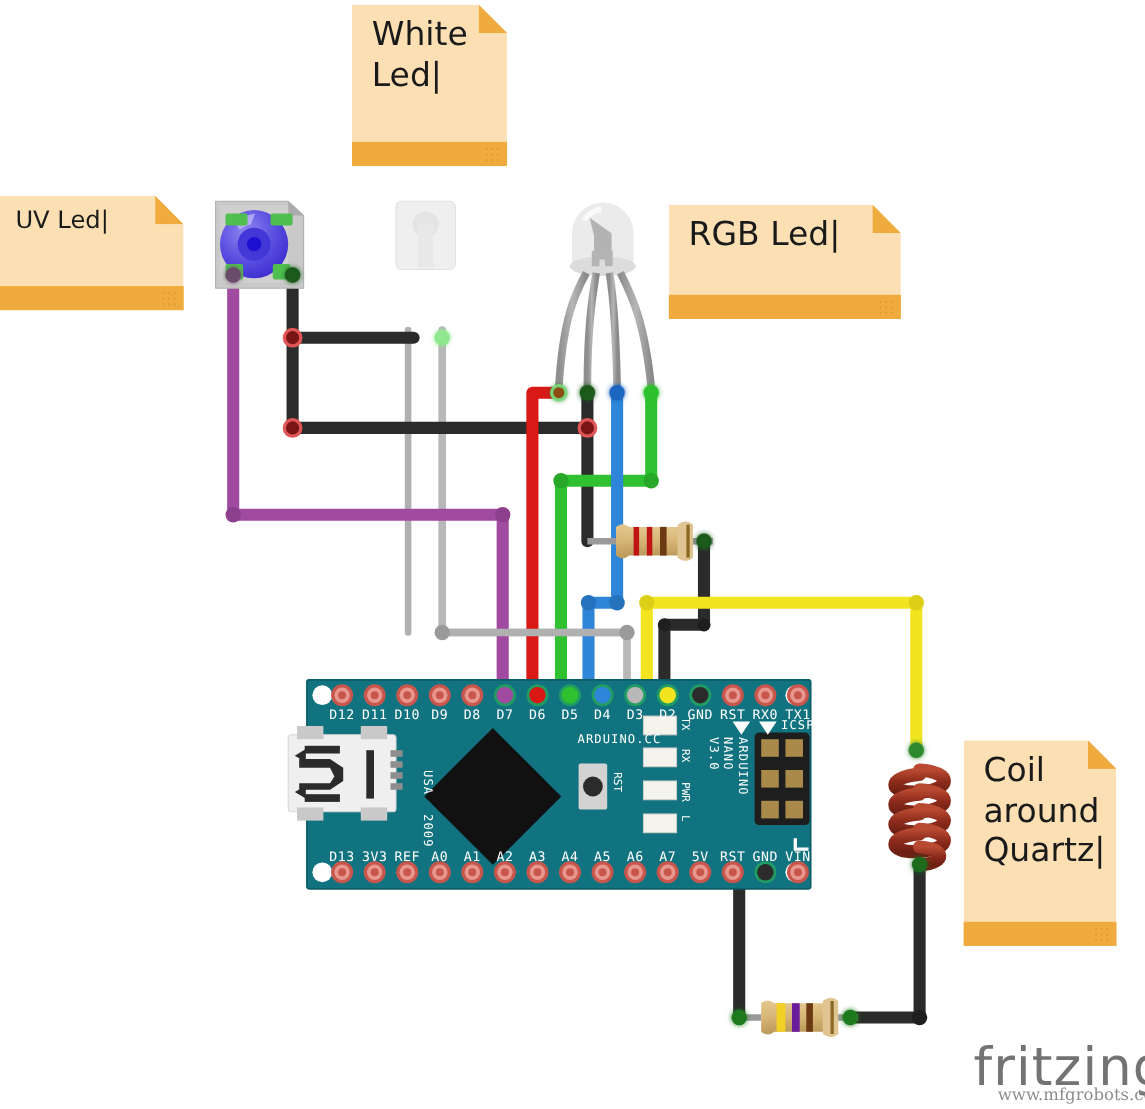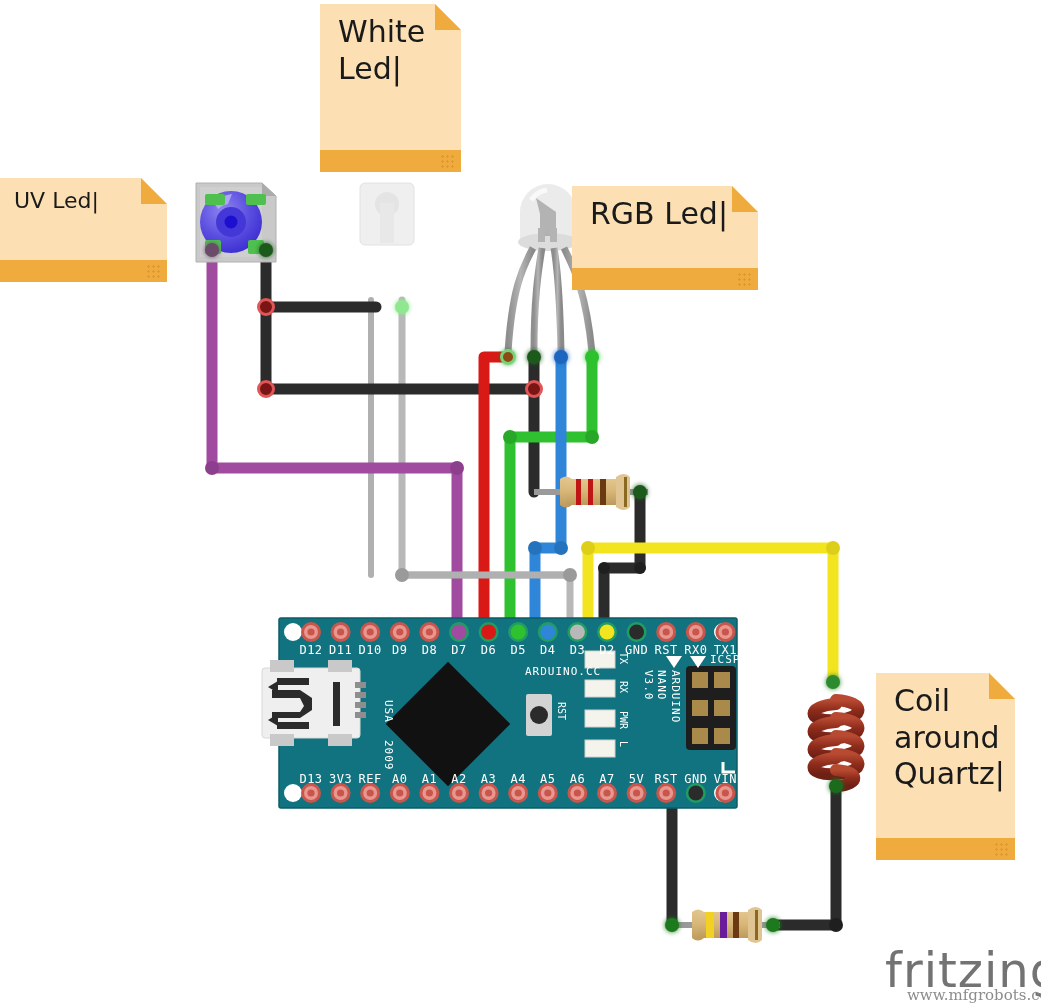--- a/index.html
+++ b/index.html
@@ -449,36 +449,36 @@
     <circle cx="535" cy="548" r="7" fill="#2573bd"></circle>
     <circle cx="588" cy="548" r="7" fill="#ddcf18"></circle>
     <circle cx="833" cy="548" r="7" fill="#ddcf18"></circle>
     <circle cx="640" cy="568" r="6" fill="#1f1f1f"></circle>
     <circle cx="604" cy="568" r="6" fill="#1f1f1f"></circle>
     <circle cx="836" cy="925" r="7" fill="#1f1f1f"></circle>
   </g>
 </svg>
 
 <div id="notes-layer">
-      <div style="position: absolute; left: 320px; top: 4px; width: 141px; height: 168px;">
+      <div style="position: absolute; left: 320px; top: 4px; width: 141px; height: 147px;">
         <div style="position: absolute; inset: 0px; background: rgb(252, 224, 180); clip-path: polygon(0px 0px, calc(100% - 26px) 0px, 100% 26px, 100% 100%, 0px 100%);"></div>
         <div style="position: absolute; right: 0px; top: 0px; width: 26px; height: 26px; background: rgb(240, 171, 62); clip-path: polygon(0px 0px, 100% 100%, 0px 100%);"></div>
         <div style="position: absolute; left: 0px; right: 0px; bottom: 0px; height: 22px; background: rgb(240, 171, 62);"></div>
         <div style="position: absolute; right: 5px; bottom: 4px; width: 16px; height: 14px; background-image: radial-gradient(circle, rgb(224, 153, 46) 1px, transparent 1.2px); background-size: 5px 5px;"></div>
         <div class="note-text" style="position: absolute; left: 18px; top: 10px; right: 14px; font-size: 30px; line-height: 1.22; color: rgb(26, 26, 26); white-space: pre;">White
 Led<span>|</span></div>
       </div>
       <div style="position: absolute; left: -4px; top: 178px; width: 171px; height: 104px;">
         <div style="position: absolute; inset: 0px; background: rgb(252, 224, 180); clip-path: polygon(0px 0px, calc(100% - 26px) 0px, 100% 26px, 100% 100%, 0px 100%);"></div>
         <div style="position: absolute; right: 0px; top: 0px; width: 26px; height: 26px; background: rgb(240, 171, 62); clip-path: polygon(0px 0px, 100% 100%, 0px 100%);"></div>
         <div style="position: absolute; left: 0px; right: 0px; bottom: 0px; height: 22px; background: rgb(240, 171, 62);"></div>
         <div style="position: absolute; right: 5px; bottom: 4px; width: 16px; height: 14px; background-image: radial-gradient(circle, rgb(224, 153, 46) 1px, transparent 1.2px); background-size: 5px 5px;"></div>
         <div class="note-text" style="position: absolute; left: 18px; top: 10px; right: 14px; font-size: 22px; line-height: 1.22; color: rgb(26, 26, 26); white-space: pre;">UV Led<span>|</span></div>
       </div>
-      <div style="position: absolute; left: 572px; top: 186px; width: 186px; height: 104px;">
+      <div style="position: absolute; left: 608px; top: 186px; width: 211px; height: 104px;">
         <div style="position: absolute; inset: 0px; background: rgb(252, 224, 180); clip-path: polygon(0px 0px, calc(100% - 26px) 0px, 100% 26px, 100% 100%, 0px 100%);"></div>
         <div style="position: absolute; right: 0px; top: 0px; width: 26px; height: 26px; background: rgb(240, 171, 62); clip-path: polygon(0px 0px, 100% 100%, 0px 100%);"></div>
         <div style="position: absolute; left: 0px; right: 0px; bottom: 0px; height: 22px; background: rgb(240, 171, 62);"></div>
         <div style="position: absolute; right: 5px; bottom: 4px; width: 16px; height: 14px; background-image: radial-gradient(circle, rgb(224, 153, 46) 1px, transparent 1.2px); background-size: 5px 5px;"></div>
         <div class="note-text" style="position: absolute; left: 18px; top: 10px; right: 14px; font-size: 30px; line-height: 1.22; color: rgb(26, 26, 26); white-space: pre;">RGB Led<span>|</span></div>
       </div>
       <div style="position: absolute; left: 876px; top: 673px; width: 139px; height: 187px;">
         <div style="position: absolute; inset: 0px; background: rgb(252, 224, 180); clip-path: polygon(0px 0px, calc(100% - 26px) 0px, 100% 26px, 100% 100%, 0px 100%);"></div>
         <div style="position: absolute; right: 0px; top: 0px; width: 26px; height: 26px; background: rgb(240, 171, 62); clip-path: polygon(0px 0px, 100% 100%, 0px 100%);"></div>
         <div style="position: absolute; left: 0px; right: 0px; bottom: 0px; height: 22px; background: rgb(240, 171, 62);"></div>

